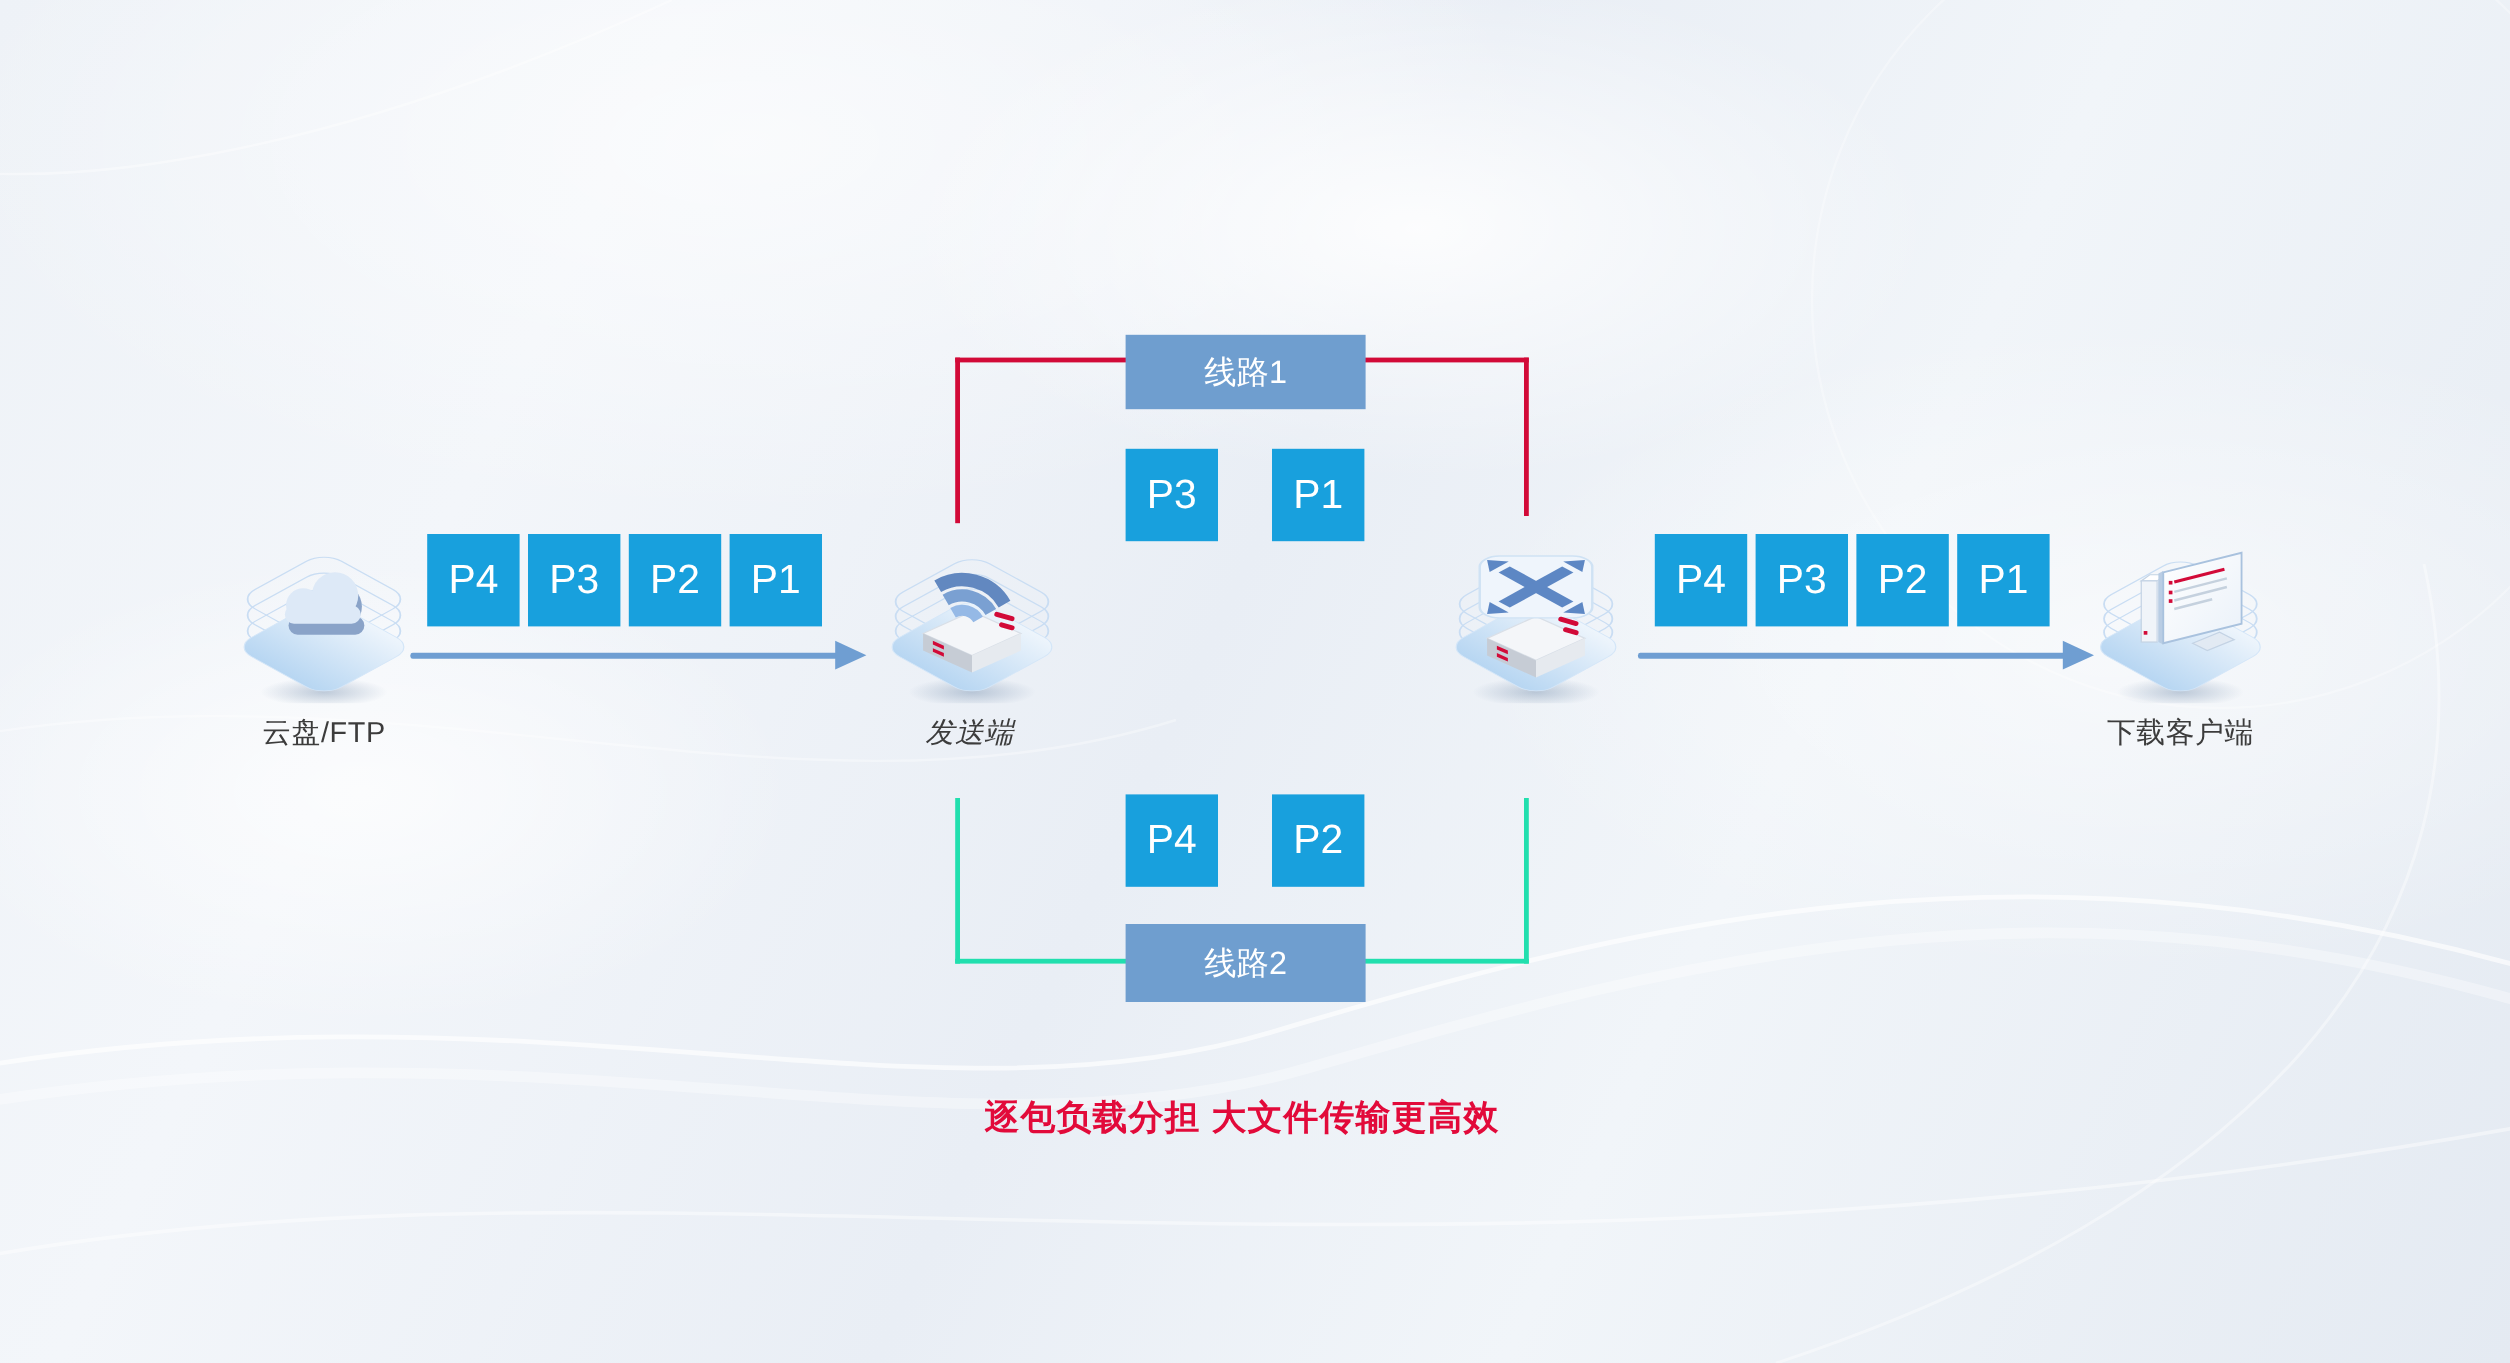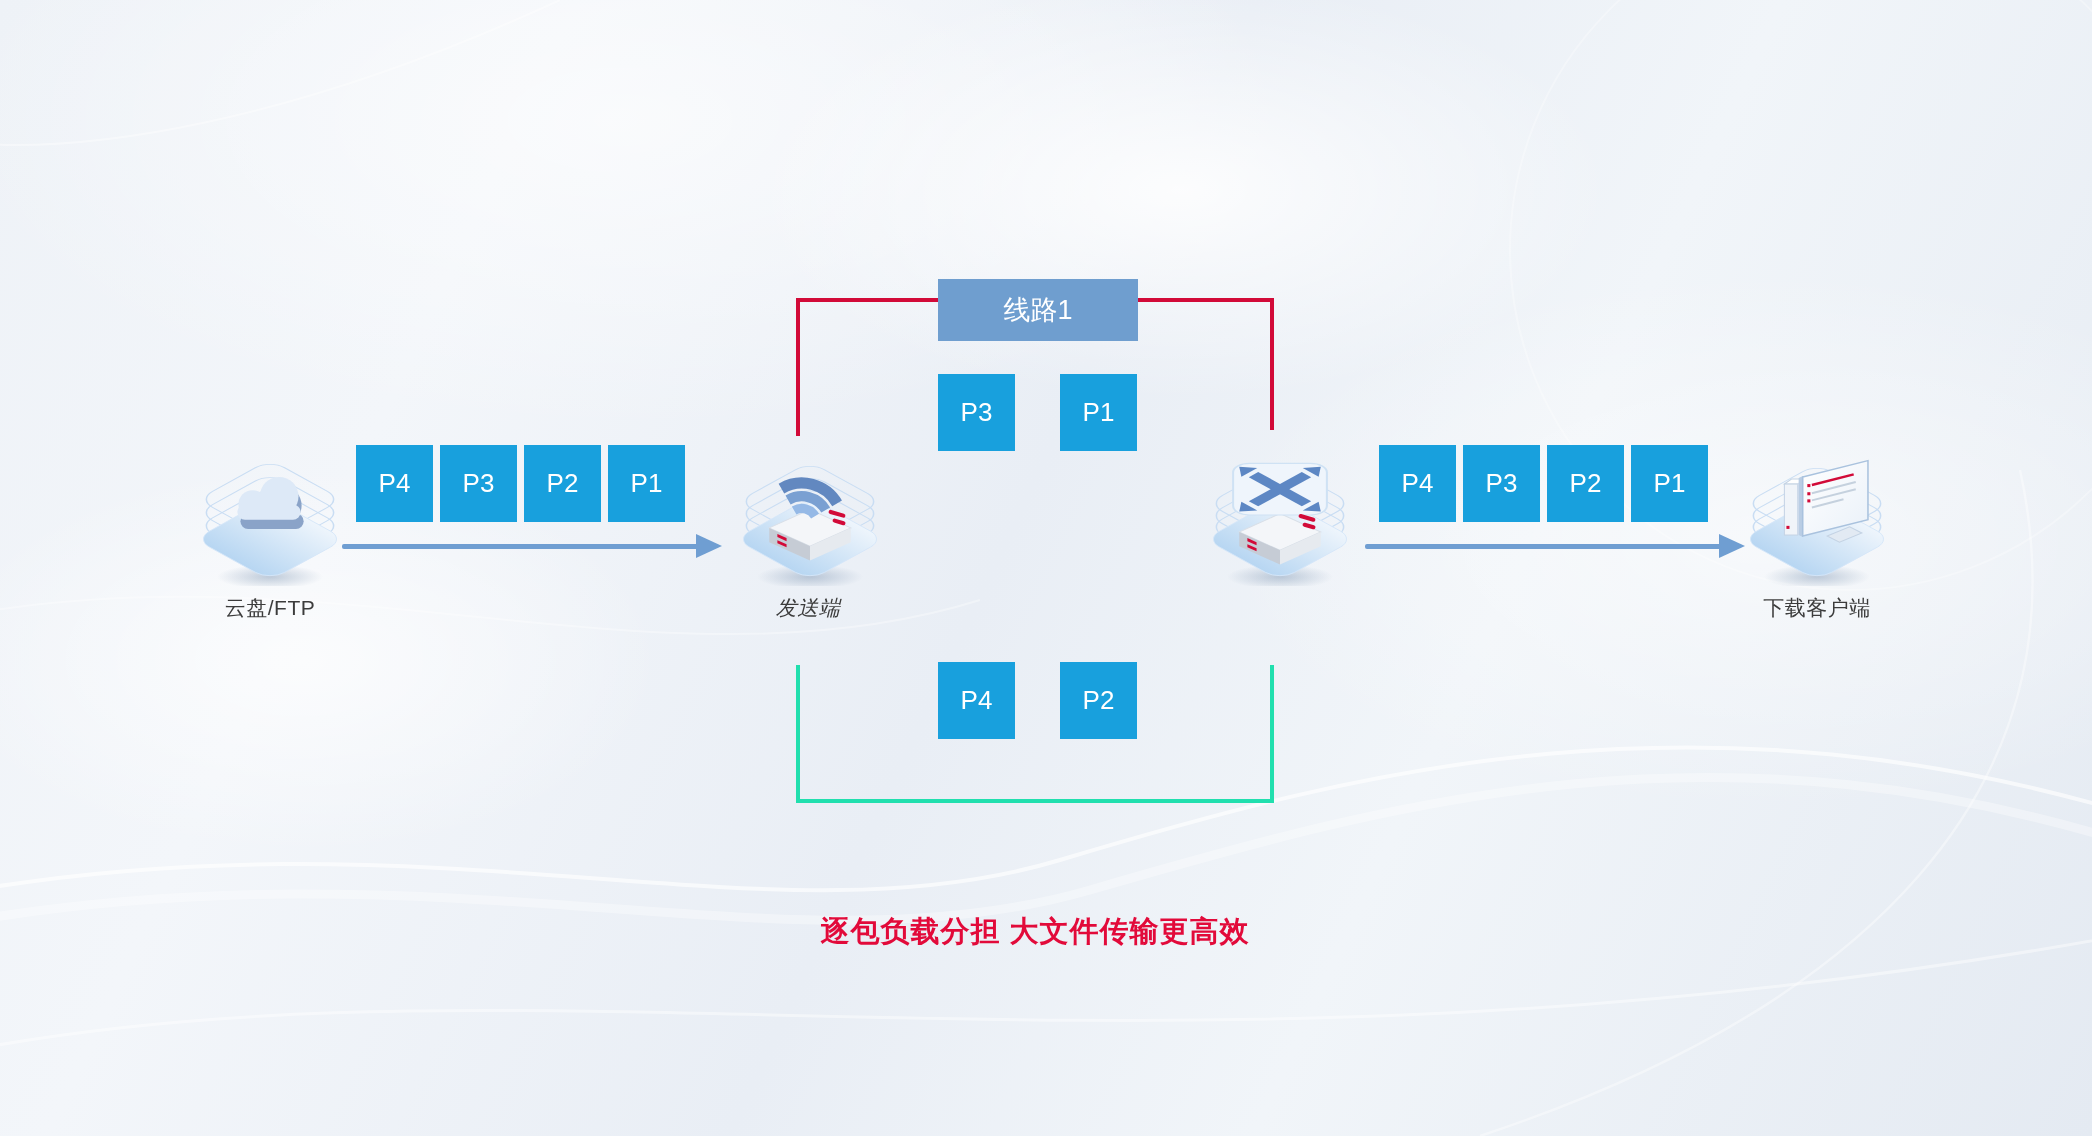--- a/index.html
+++ b/index.html
@@ -11,26 +11,26 @@
       radial-gradient(520px 280px at 300px 660px, rgba(255,255,255,.7), rgba(255,255,255,0) 70%),
       radial-gradient(760px 380px at 1760px 540px, rgba(255,255,255,.55), rgba(255,255,255,0) 72%),
       radial-gradient(900px 420px at 620px 120px, rgba(255,255,255,.6), rgba(255,255,255,0) 75%),
       linear-gradient(115deg,#eef2f7 0%,#f3f6fa 22%,#e9eef5 48%,#f1f5f9 68%,#e4eaf2 100%);
   }
   .bg-decor{position:absolute;left:0;top:0;pointer-events:none;}
 
   .node-icon{position:absolute;}
   .node-label{
     position:absolute;width:260px;top:594px;text-align:center;
-    font-size:21px;color:var(--node-label);letter-spacing:.5px;
+    font-size:24px;color:var(--node-label);letter-spacing:.5px;
   }
 
   .pkt{
     position:absolute;width:77px;height:77px;background:var(--packet-blue);
-    color:var(--packet-text);font-size:26px;display:flex;align-items:center;justify-content:center;
+    color:var(--packet-text);font-size:34px;display:flex;align-items:center;justify-content:center;
   }
 
   .line-label{
     position:absolute;width:200px;background:var(--line-label-bg);
     color:var(--line-label-text);font-size:27px;display:flex;align-items:center;justify-content:center;
   }
 
   .path-seg{position:absolute;}
   .l1{background:var(--line1-red);}
   .l2{background:var(--line2-green);}
@@ -61,20 +61,21 @@
 
   <div class="path-seg l1" style="left:796px;top:298px;width:478px;height:4px;"></div>
   <div class="path-seg l1" style="left:796px;top:298px;width:4px;height:138px;"></div>
   <div class="path-seg l1" style="left:1270px;top:298px;width:4px;height:132px;"></div>
 
   <div class="path-seg l2" style="left:796px;top:799px;width:478px;height:4px;"></div>
   <div class="path-seg l2" style="left:796px;top:665px;width:4px;height:138px;"></div>
   <div class="path-seg l2" style="left:1270px;top:665px;width:4px;height:138px;"></div>
 
   <div class="line-label" style="left:938px;top:279px;height:62px;">线路1</div>
+  <div class="line-label" style="left:938px;top:770px;height:65px;">线路2</div>
 
   <svg class="node-icon" style="left:198px;top:428px;" width="144" height="158" viewBox="0 0 140 155">
     <defs>
       <radialGradient id="c-shadow" cx="50%" cy="50%" r="50%">
         <stop offset="0%" stop-color="rgba(120,145,175,0.45)"></stop>
           <stop offset="100%" stop-color="rgba(120,145,175,0)"></stop>
       </radialGradient>
       <linearGradient id="c-plate" x1="0" y1="0" x2="0" y2="1">
         <stop offset="0%" stop-color="#eef5fc"></stop>
           <stop offset="100%" stop-color="#b7d6f2"></stop>

